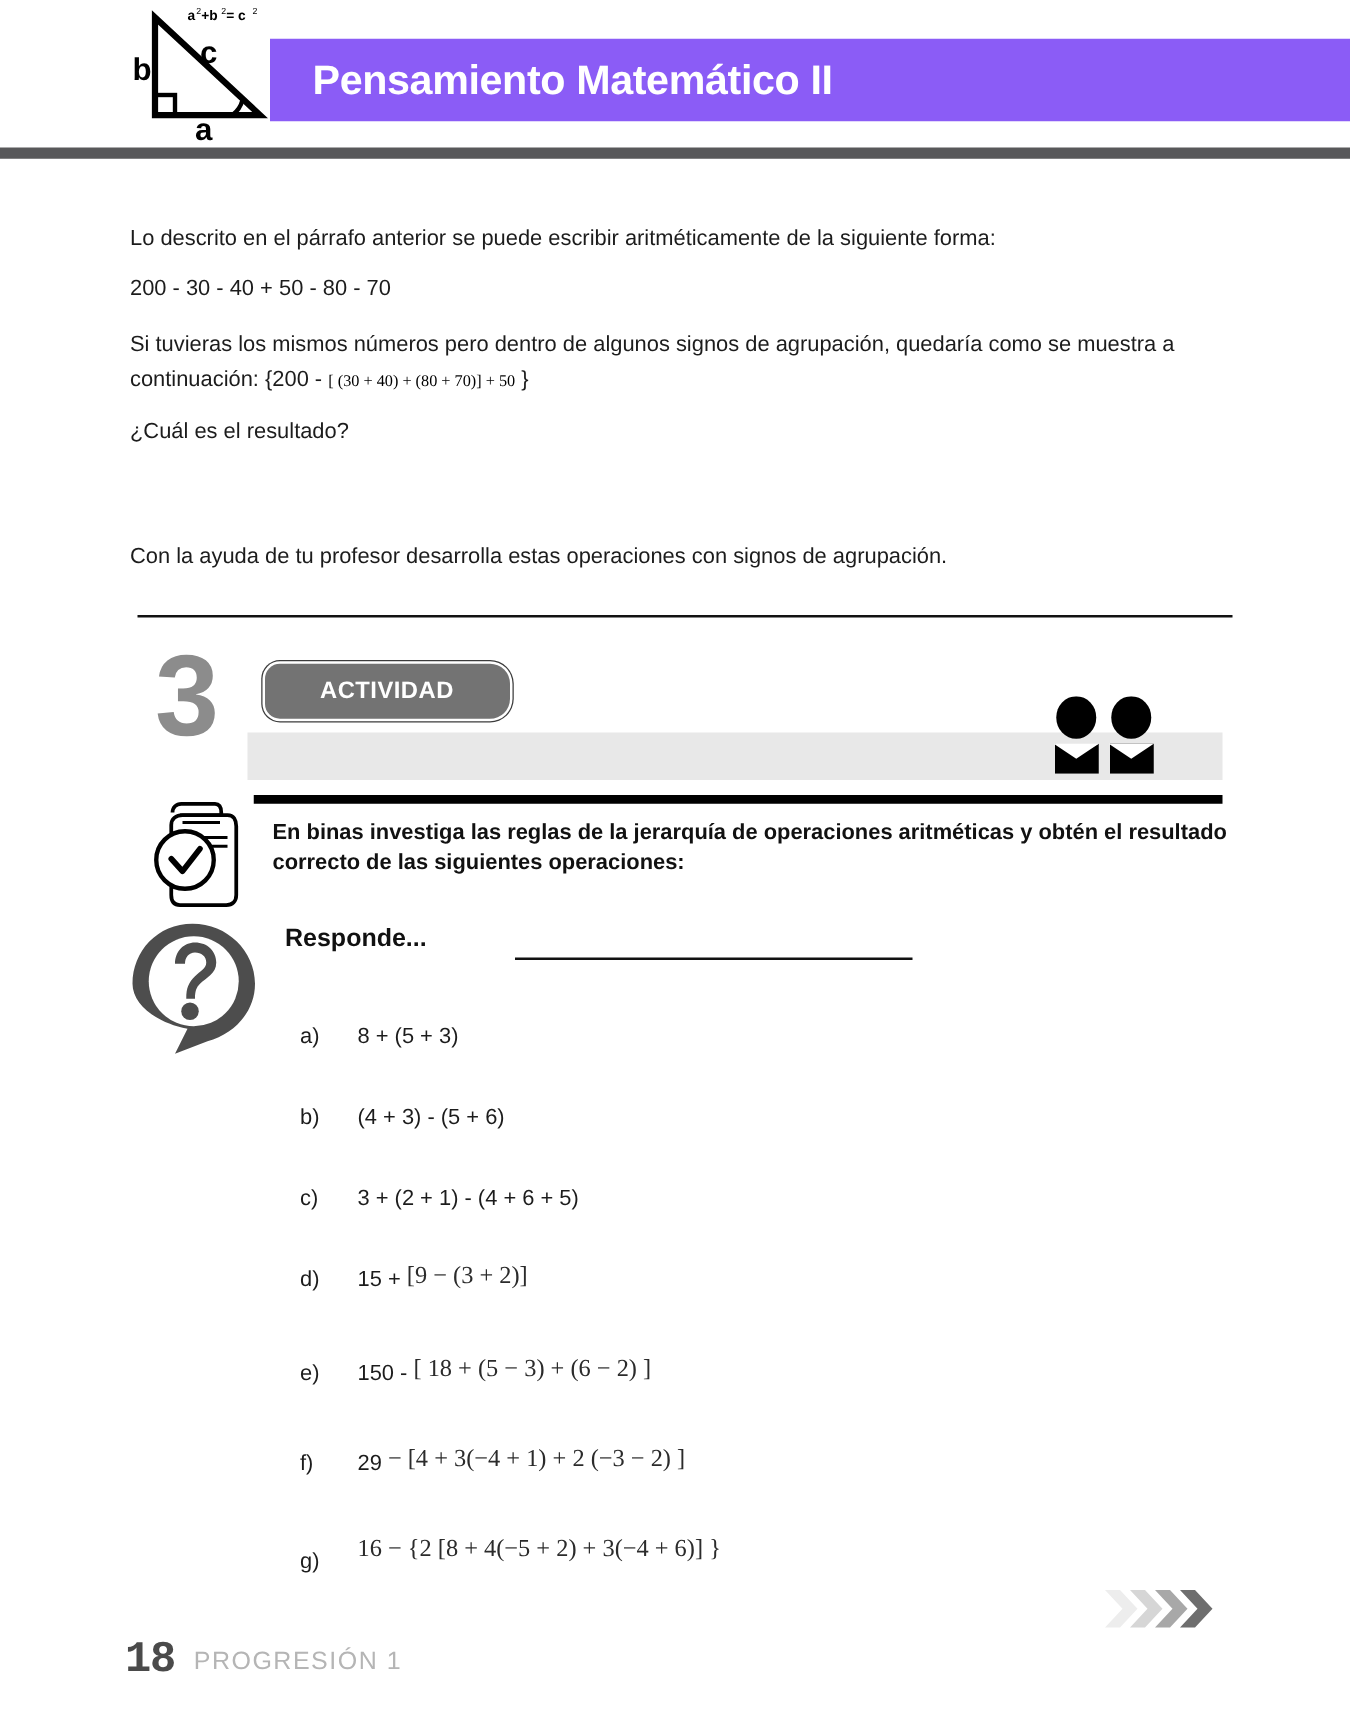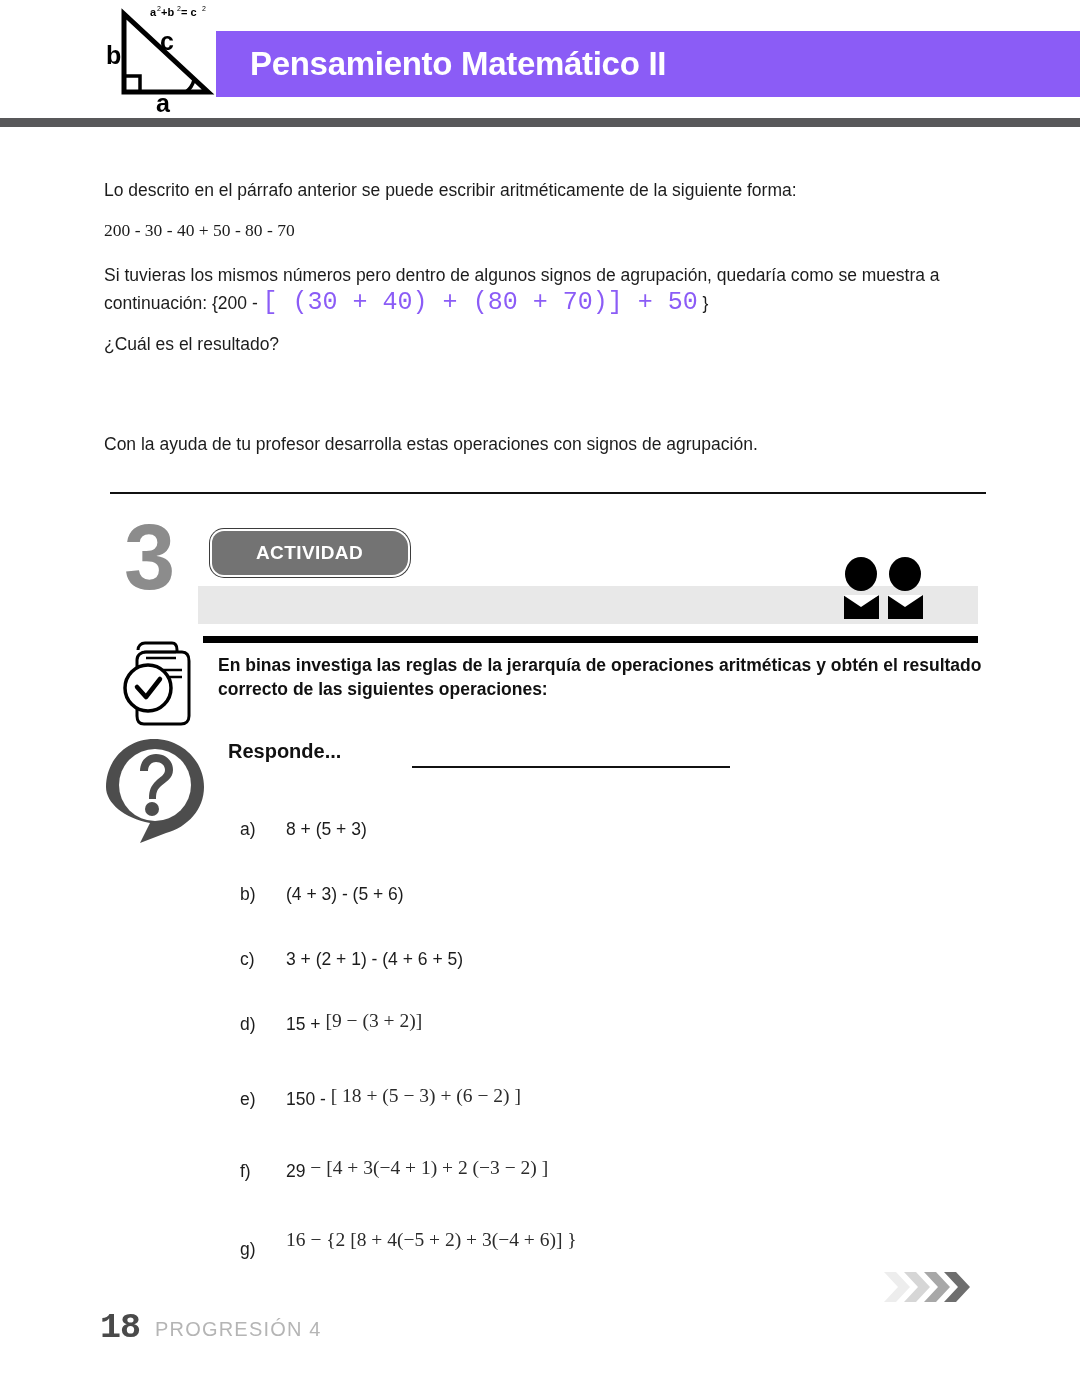--- a/index.html
+++ b/index.html
@@ -56,29 +56,29 @@
 
   
   .para {
     position: absolute;
     font-size: 17.5px;
     line-height: 28px;
     color: #1c1c1c;
     font-family: "Liberation Sans", sans-serif;
   }
   .p1 { left: 104px; top: 176px; width: 890px; }
-  .p2 { left: 104px; top: 216px; width: 890px; font-family: Liberation Serif, serif; }
+  .p2 { left: 104px; top: 216px; width: 890px; }
   .p3 { left: 104px; top: 261px; width: 885px; }
   .p4 { left: 104px; top: 330px; width: 890px; }
   .p5 { left: 104px; top: 430px; width: 890px; }
 
   .mathser {
-    font-family: Liberation Mono, monospace;
-    font-size: 25px;
-    color: #8b5cf6;
+    font-family: Liberation Serif, serif;
+    font-size: 13px;
+    color: #000000;
   }
 
   
   .rule-top {
     position: absolute;
     left: 110px;
     top: 492px;
     width: 876px;
     height: 2px;
     background: #111111;
@@ -374,13 +374,13 @@
 <div class="chevrons">
   <svg width="92" height="34" viewBox="0 0 92 34">
     <polygon points="0,2 12,2 26,17 12,32 0,32 14,17" fill="#ededed"></polygon>
     <polygon points="20,2 32,2 46,17 32,32 20,32 34,17" fill="#d6d6d6"></polygon>
     <polygon points="40,2 52,2 66,17 52,32 40,32 54,17" fill="#a8a8a8"></polygon>
     <polygon points="60,2 72,2 86,17 72,32 60,32 74,17" fill="#6e6e6e"></polygon>
   </svg>
 </div>
 
 <div class="page-num">18</div>
-<div class="page-section">PROGRESIÓN 4</div>
+<div class="page-section">PROGRESIÓN 1</div>
 
 </body></html>

